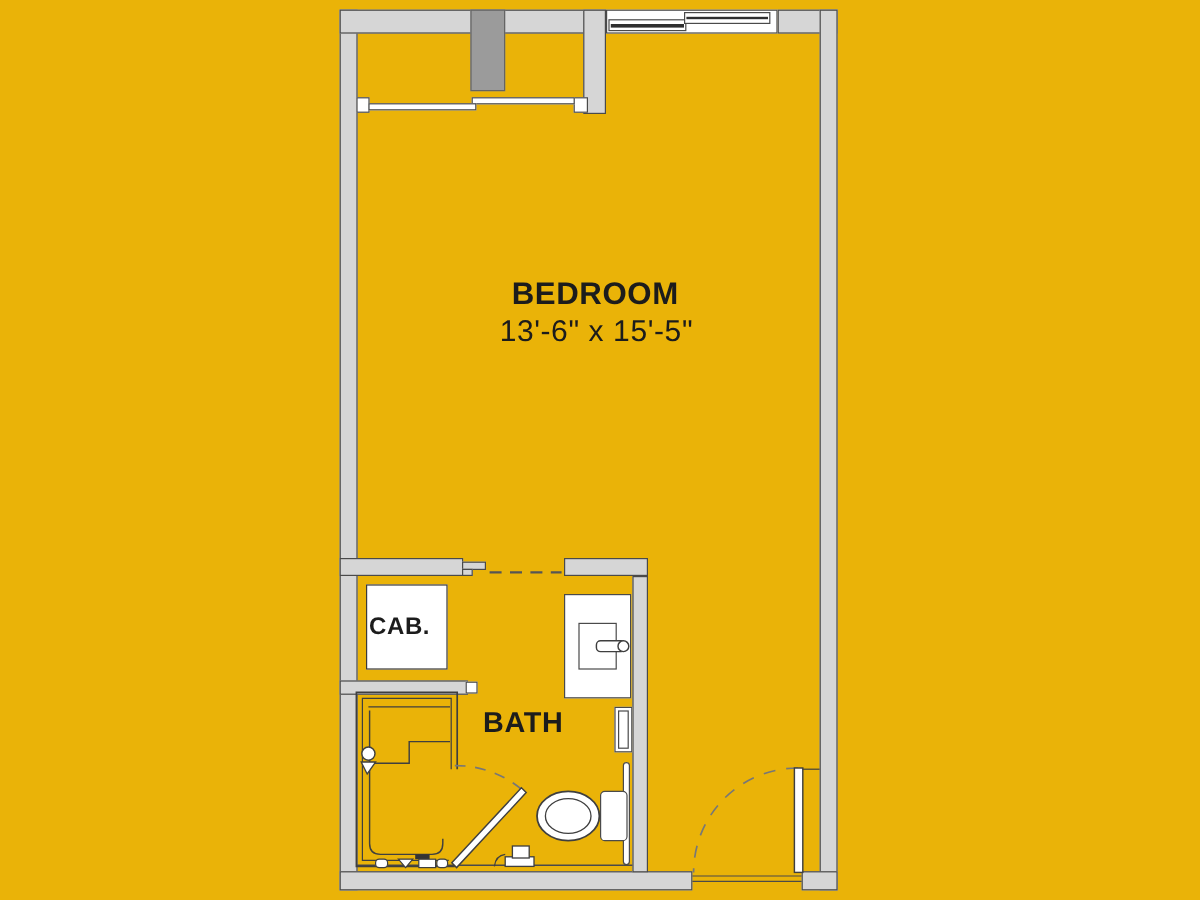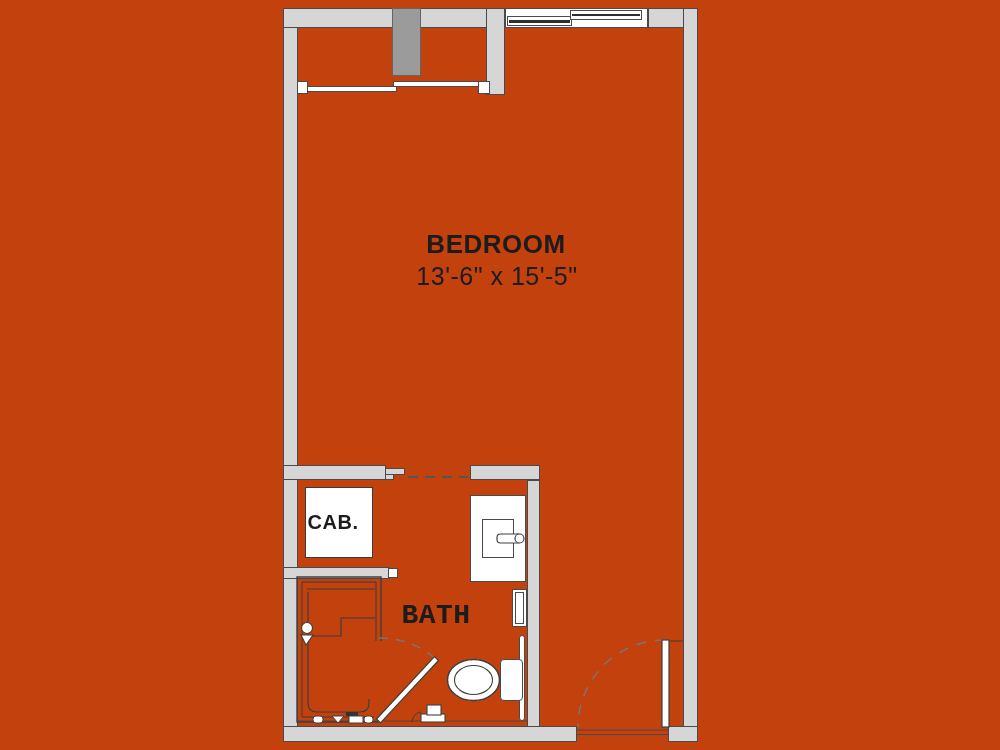--- a/index.html
+++ b/index.html
@@ -1,30 +1,30 @@
 <!DOCTYPE html>
 <html><head>
 <meta charset="utf-8">
 <style>
   html,body{margin:0;padding:0;background:#ffffff;}
   .plan{
-    position:relative;width:1000px;height:750px;background:#c2410c;
+    position:relative;width:1000px;height:750px;background:#eab308;
     font-family:"Liberation Sans", sans-serif;color:#1c1c1c;overflow:hidden;
   }
   .wall{position:absolute;background:#d6d6d6;border:1px solid #4a4a4a;box-sizing:border-box;}
   .wall--dark{background:#9b9b9b;border-color:#646464;}
   .wbox{position:absolute;background:#ffffff;border:1px solid #4a4a4a;box-sizing:border-box;}
   .wbox--thick{border-width:1.5px;border-color:#3a3a3a;}
   .glass{position:absolute;background:#2f2f2f;}
   .label{position:absolute;display:flex;align-items:center;justify-content:center;
          font-weight:600;letter-spacing:.5px;white-space:nowrap;}
   .label--bedroom{left:371px;top:228px;width:250px;height:32px;font-size:26px;}
   .label--dims{left:372px;top:260px;width:250px;height:32px;font-size:25px;font-weight:500;}
   .label--cab{left:305px;top:487px;width:56px;height:71px;font-size:20px;}
-  .label--bath{left:381px;top:600px;width:110px;height:30px;font-size:28px;font-family:Liberation Mono, monospace;}
+  .label--bath{left:381px;top:588px;width:110px;height:30px;font-size:24px;}
   svg.overlay{position:absolute;left:0;top:0;pointer-events:none;}
 </style>
 </head>
 <body>
 
 <div class="plan">
 
   <div class="wall" style="left:283px;top:8px;width:15px;height:734px;"></div>
   <div class="wall" style="left:283px;top:8px;width:222px;height:20px;"></div>
   <div class="wall" style="left:486px;top:8px;width:19px;height:87px;"></div>

